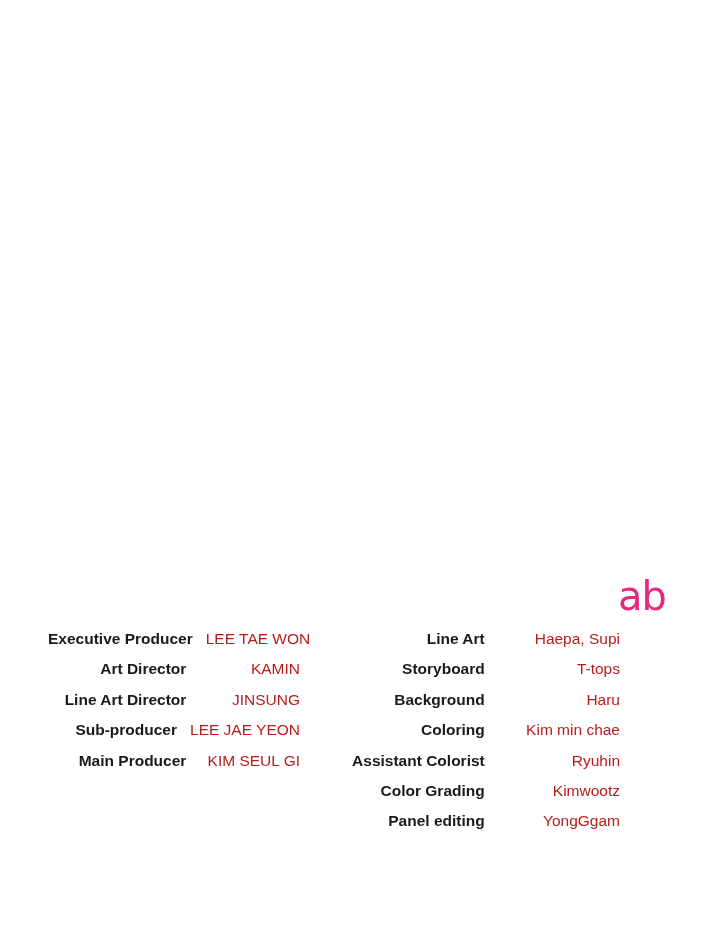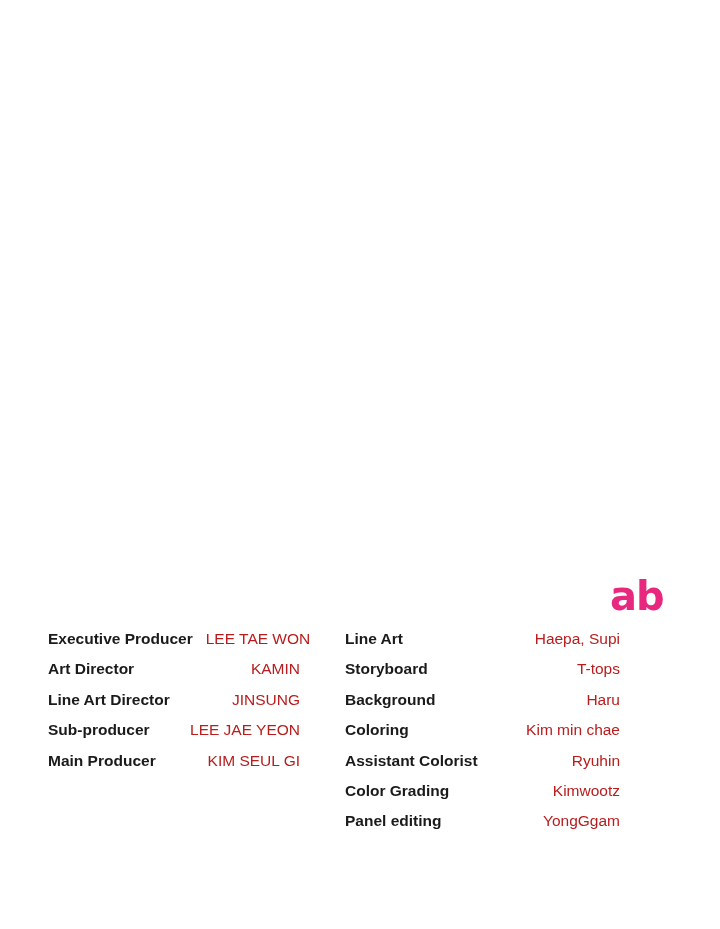--- a/index.html
+++ b/index.html
@@ -26,23 +26,23 @@
   .logo {
     position: absolute;
     right: 54px;
     top: 576px;
     width: 56px;
     height: 40px;
     color: #e8277f;
     font-family: "DejaVu Sans", sans-serif;
     font-size: 40px;
     line-height: 40px;
-    font-weight: 700;
+    font-weight: 400;
     letter-spacing: -1px;
-    text-align: left;
+    text-align: right;
     user-select: none;
   }
 
   
   .credits {
     position: absolute;
     left: 0;
     top: 630px;
     width: 720px;
     display: flex;
@@ -71,21 +71,21 @@
     display: flex;
     flex-direction: row;
     align-items: baseline;
     height: 30.4px;
   }
 
   .role {
     font-weight: 700;
     font-size: 15.5px;
     color: #1a1a1a;
-    text-align: left;
+    text-align: right;
     white-space: nowrap;
   }
 
   .name {
     font-weight: 400;
     font-size: 15.5px;
     color: #b91c1c;
     text-align: right;
     white-space: nowrap;
   }

